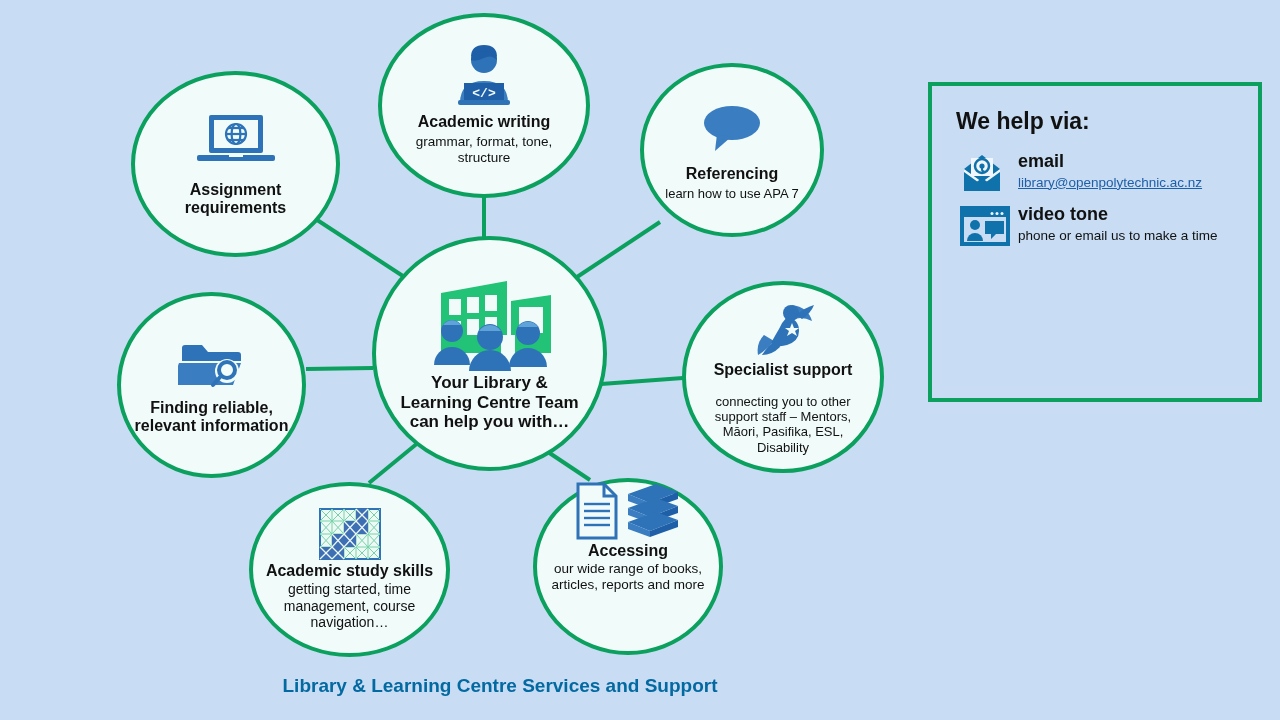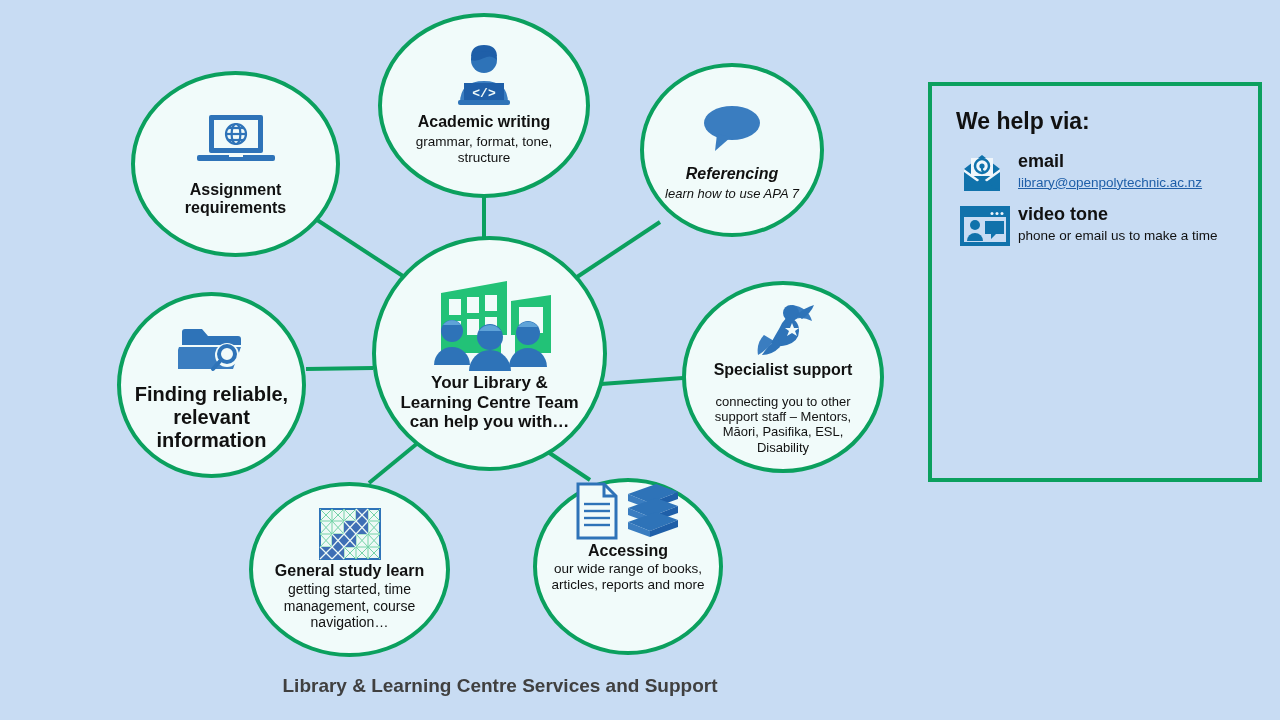--- a/index.html
+++ b/index.html
@@ -81,34 +81,33 @@
   }
   #node-academic .icon-wrap { height: 62px; margin-bottom: 6px; }
   #node-academic .title { font-size: 16px; }
   #node-academic .sub { font-size: 13.5px; width: 160px; margin-top: 2px; }
 
   
   #node-referencing {
     left: 640px; top: 63px;
     width: 184px; height: 174px;
     justify-content: center;
-    font-style: italic;
   }
   #node-referencing .icon-wrap { height: 56px; margin-bottom: 10px; }
   #node-referencing .title { font-size: 16px; }
   #node-referencing .sub { font-size: 13px; width: 160px; margin-top: 3px; }
 
   
   #node-finding {
     left: 117px; top: 292px;
     width: 189px; height: 186px;
     justify-content: center;
   }
   #node-finding .icon-wrap { height: 56px; margin-bottom: 8px; }
-  #node-finding .title { font-size: 20px; width: 160px; }
+  #node-finding .title { font-size: 16px; width: 160px; }
 
   
   #node-specialist {
     left: 682px; top: 281px;
     width: 202px; height: 192px;
     justify-content: center;
   }
   #node-specialist .icon-wrap { height: 58px; margin-bottom: 4px; }
   #node-specialist .title { font-size: 16px; }
   #node-specialist .sub { font-size: 13px; width: 165px; margin-top: 14px; }
@@ -135,31 +134,31 @@
 
   
   #caption {
     position: absolute;
     left: 0;
     top: 675px;
     width: 1000px;
     text-align: center;
     font-size: 19px;
     font-weight: bold;
-    color: #404040;
+    color: #0369a1;
     z-index: 4;
   }
 
   
   #help-panel {
     position: absolute;
     left: 928px;
     top: 82px;
     width: 334px;
-    height: 400px;
+    height: 320px;
     border: 4px solid #0ba05e;
     box-sizing: border-box;
     background: transparent;
     z-index: 4;
   }
   #help-panel .panel-title {
     font-size: 23px;
     font-weight: bold;
     color: #111111;
     margin: 22px 0 0 24px;
@@ -405,21 +404,21 @@
             <line x1="25" y1="26" x2="13" y2="39"></line>
           <line x1="25" y1="26" x2="37" y2="39"></line>
             <line x1="37" y1="26" x2="25" y2="39"></line>
           <line x1="1" y1="39" x2="13" y2="51"></line>
             <line x1="13" y1="39" x2="1" y2="51"></line>
           <line x1="13" y1="39" x2="25" y2="51"></line>
             <line x1="25" y1="39" x2="13" y2="51"></line>
         </g>
       </svg>
     </div>
-    <div class="title">General study learn</div>
+    <div class="title">Academic study skills</div>
     <div class="sub">getting started, time management, course navigation…</div>
   </div>
 
   <div class="node" id="node-accessing">
     <div class="icon-wrap">
       <svg width="108" height="58" viewBox="0 0 108 58">
 
         <path d="M4 2 h26 l12 12 v42 h-38 z" fill="#f1fbfa" stroke="#2e73b8" stroke-width="3"></path>
         <path d="M30 2 v12 h12" fill="none" stroke="#2e73b8" stroke-width="3"></path>
         <g stroke="#2e73b8" stroke-width="2.4">

